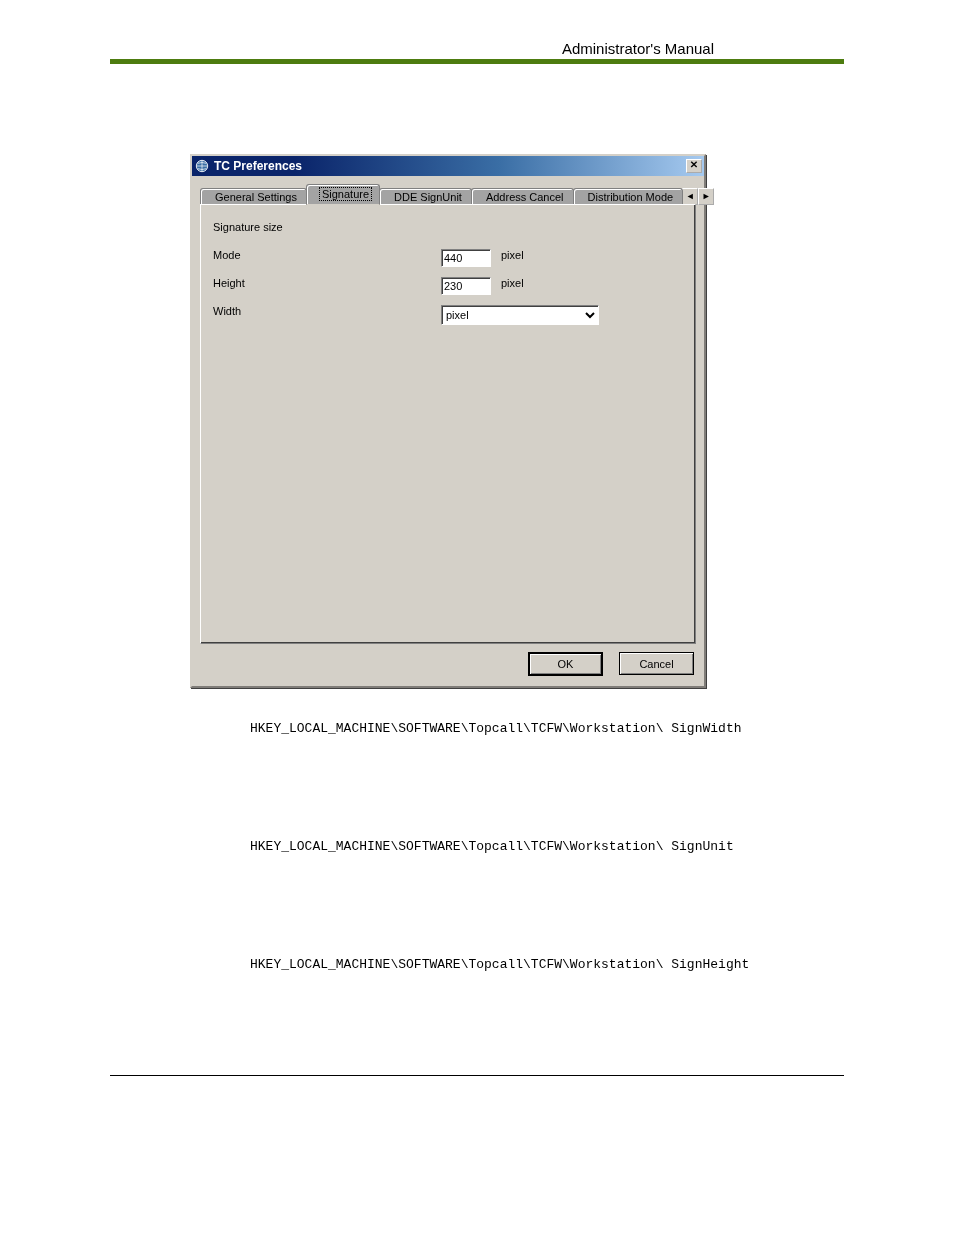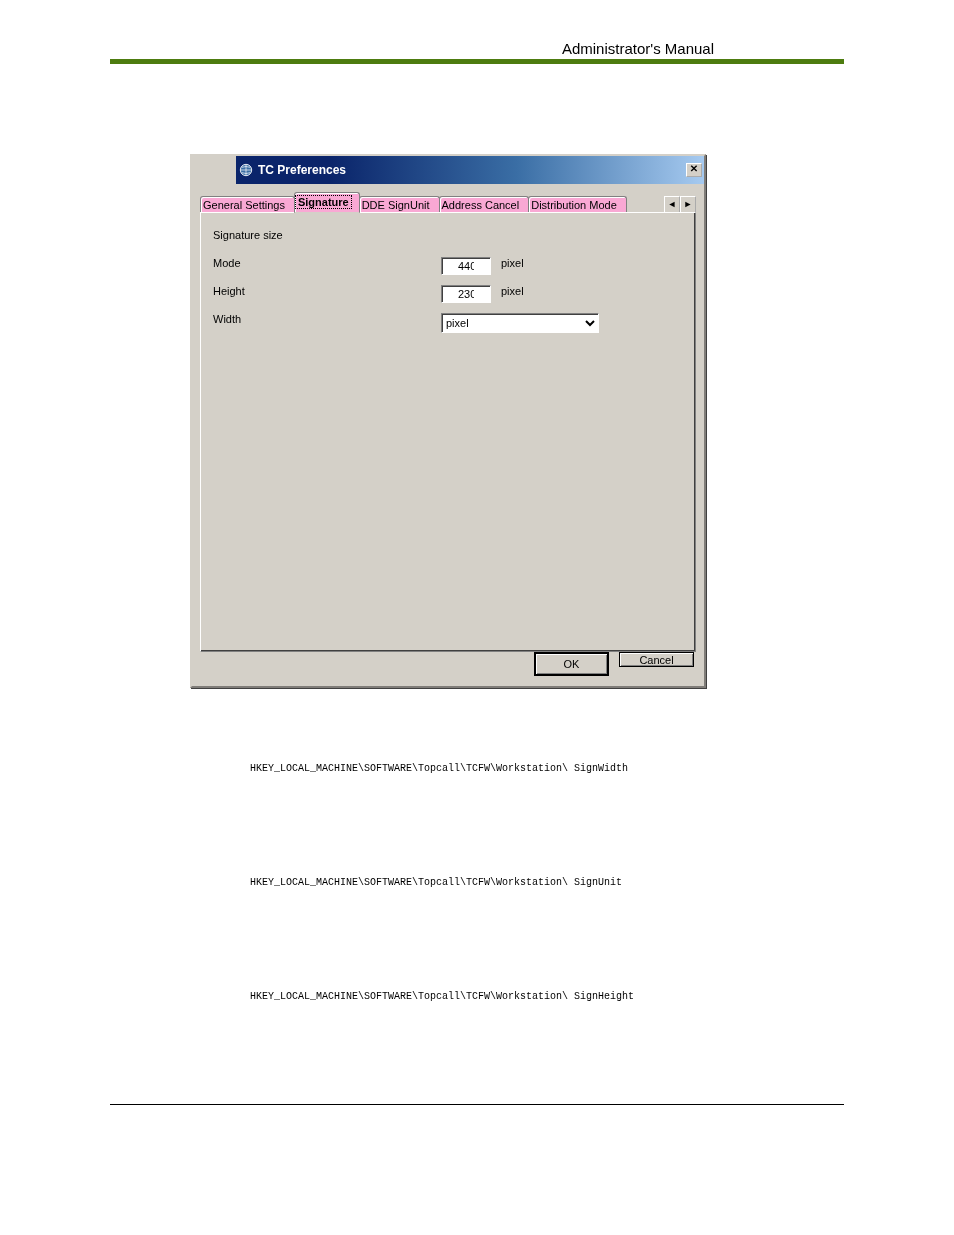--- a/index.html
+++ b/index.html
@@ -29,30 +29,29 @@
   .dialog-wrap {
     margin: 90px 0 0 80px;
     width: 516px;
   }
   .dialog {
     border: 2px outset #d4d0c8;
     background: #d4d0c8;
     box-shadow: 1px 1px 0 #404040;
   }
   .titlebar {
-    height: 28px;
+    height: 20px;
     background: linear-gradient(to right, #0a246a 0%, #0a246a 20%, #3a6ea5 60%, #a6caf0 100%);
     color: #fff;
     font-weight: bold;
     font-size: 12px;
     display: flex;
     align-items: center;
     padding: 0 2px;
     font-family: Tahoma, Arial, sans-serif;
-    margin-left: 44px;
   }
   .titlebar .appicon {
     width: 16px; height: 16px;
     margin-right: 4px;
     display: flex; align-items: center; justify-content: center;
   }
   .titlebar .appicon svg { width: 14px; height: 14px; }
   .titlebar .title { flex: 1; }
   .closebtn {
     width: 16px; height: 14px;
@@ -68,45 +67,44 @@
   .dlg-body {
     padding: 8px 8px 10px 8px;
   }
   .tabstrip {
     display: flex;
     align-items: flex-end;
     height: 21px;
     position: relative;
   }
   .tab {
-    background: #f9a8d4;
+    background: #a3a3a3;
     border: 1px solid #808080;
     border-bottom: none;
     border-top-left-radius: 3px;
     border-top-right-radius: 3px;
-    padding: 2px 7px 3px 0;
+    padding: 2px 7px 3px 12px;
     margin-right: -1px;
     font-size: 11px;
     position: relative;
     top: 1px;
     cursor: default;
     white-space: nowrap;
     box-shadow: inset 1px 1px 0 #ffffff;
   }
   .tab.active {
     top: 0;
     padding-top: 3px;
     padding-bottom: 4px;
     z-index: 2;
     border-bottom: 1px solid #d4d0c8;
   }
   .tab.active .tabtext {
     border: 1px dotted #000;
     padding: 0 2px;
-    font-weight: bold;
   }
   .tab .tabtext { padding: 0 2px; }
   .tab-arrow-group {
     margin-left: auto;
     display: flex;
     align-items: flex-end;
     gap: 0;
     padding-bottom: 0px;
   }
   .tab-arrow {
@@ -129,21 +127,21 @@
     position: relative;
     margin-top: -1px;
   }
   .row { display: flex; height: 22px; margin-bottom: 6px; }
   .lbl { width: 228px; }
   .textinput {
     width: 50px;
     height: 18px;
     font-size: 11px;
     font-family: inherit;
-    padding: 1px 16px;
+    padding: 1px 2px;
     border: 1px solid #808080;
     border-right-color: #fff;
     border-bottom-color: #fff;
     background: #fff;
     box-shadow: inset 1px 1px 0 #404040;
   }
   .unit-select {
     width: 158px;
     height: 20px;
     font-size: 11px;
@@ -151,38 +149,38 @@
     border: 1px solid #808080;
     border-right-color: #fff;
     border-bottom-color: #fff;
     background: #fff;
     box-shadow: inset 1px 1px 0 #404040;
   }
   .suffix { margin-left: 10px; }
   .btnrow {
     display: flex;
     justify-content: flex-end;
-    gap: 10px;
-    margin-top: 0;
+    gap: 16px;
+    margin-top: 8px;
     padding-right: 2px;
   }
   .winbtn {
-    width: 75px; height: 15px;
+    width: 75px; height: 23px;
     background: #d4d0c8;
     border: 1px solid #000;
     box-shadow: inset 1px 1px 0 #ffffff, inset -1px -1px 0 #808080;
     font-size: 11px;
     font-family: inherit;
     cursor: default;
   }
   .winbtn.default { border: 2px solid #000; box-shadow: inset 1px 1px 0 #ffffff, inset -1px -1px 0 #808080; height:24px; }
   .regkeys {
-    margin: 74px 0 0 140px;
+    margin: 32px 0 0 140px;
     font-family: "Courier New", monospace;
-    font-size: 10px;
+    font-size: 13px;
     line-height: 1.4;
   }
   .regkey { margin-bottom: 100px; white-space: nowrap; }
   .footer-line {
     border-top: 1px solid #000;
     margin-top: 40px;
   }
 </style>
 </head>
 <body>

